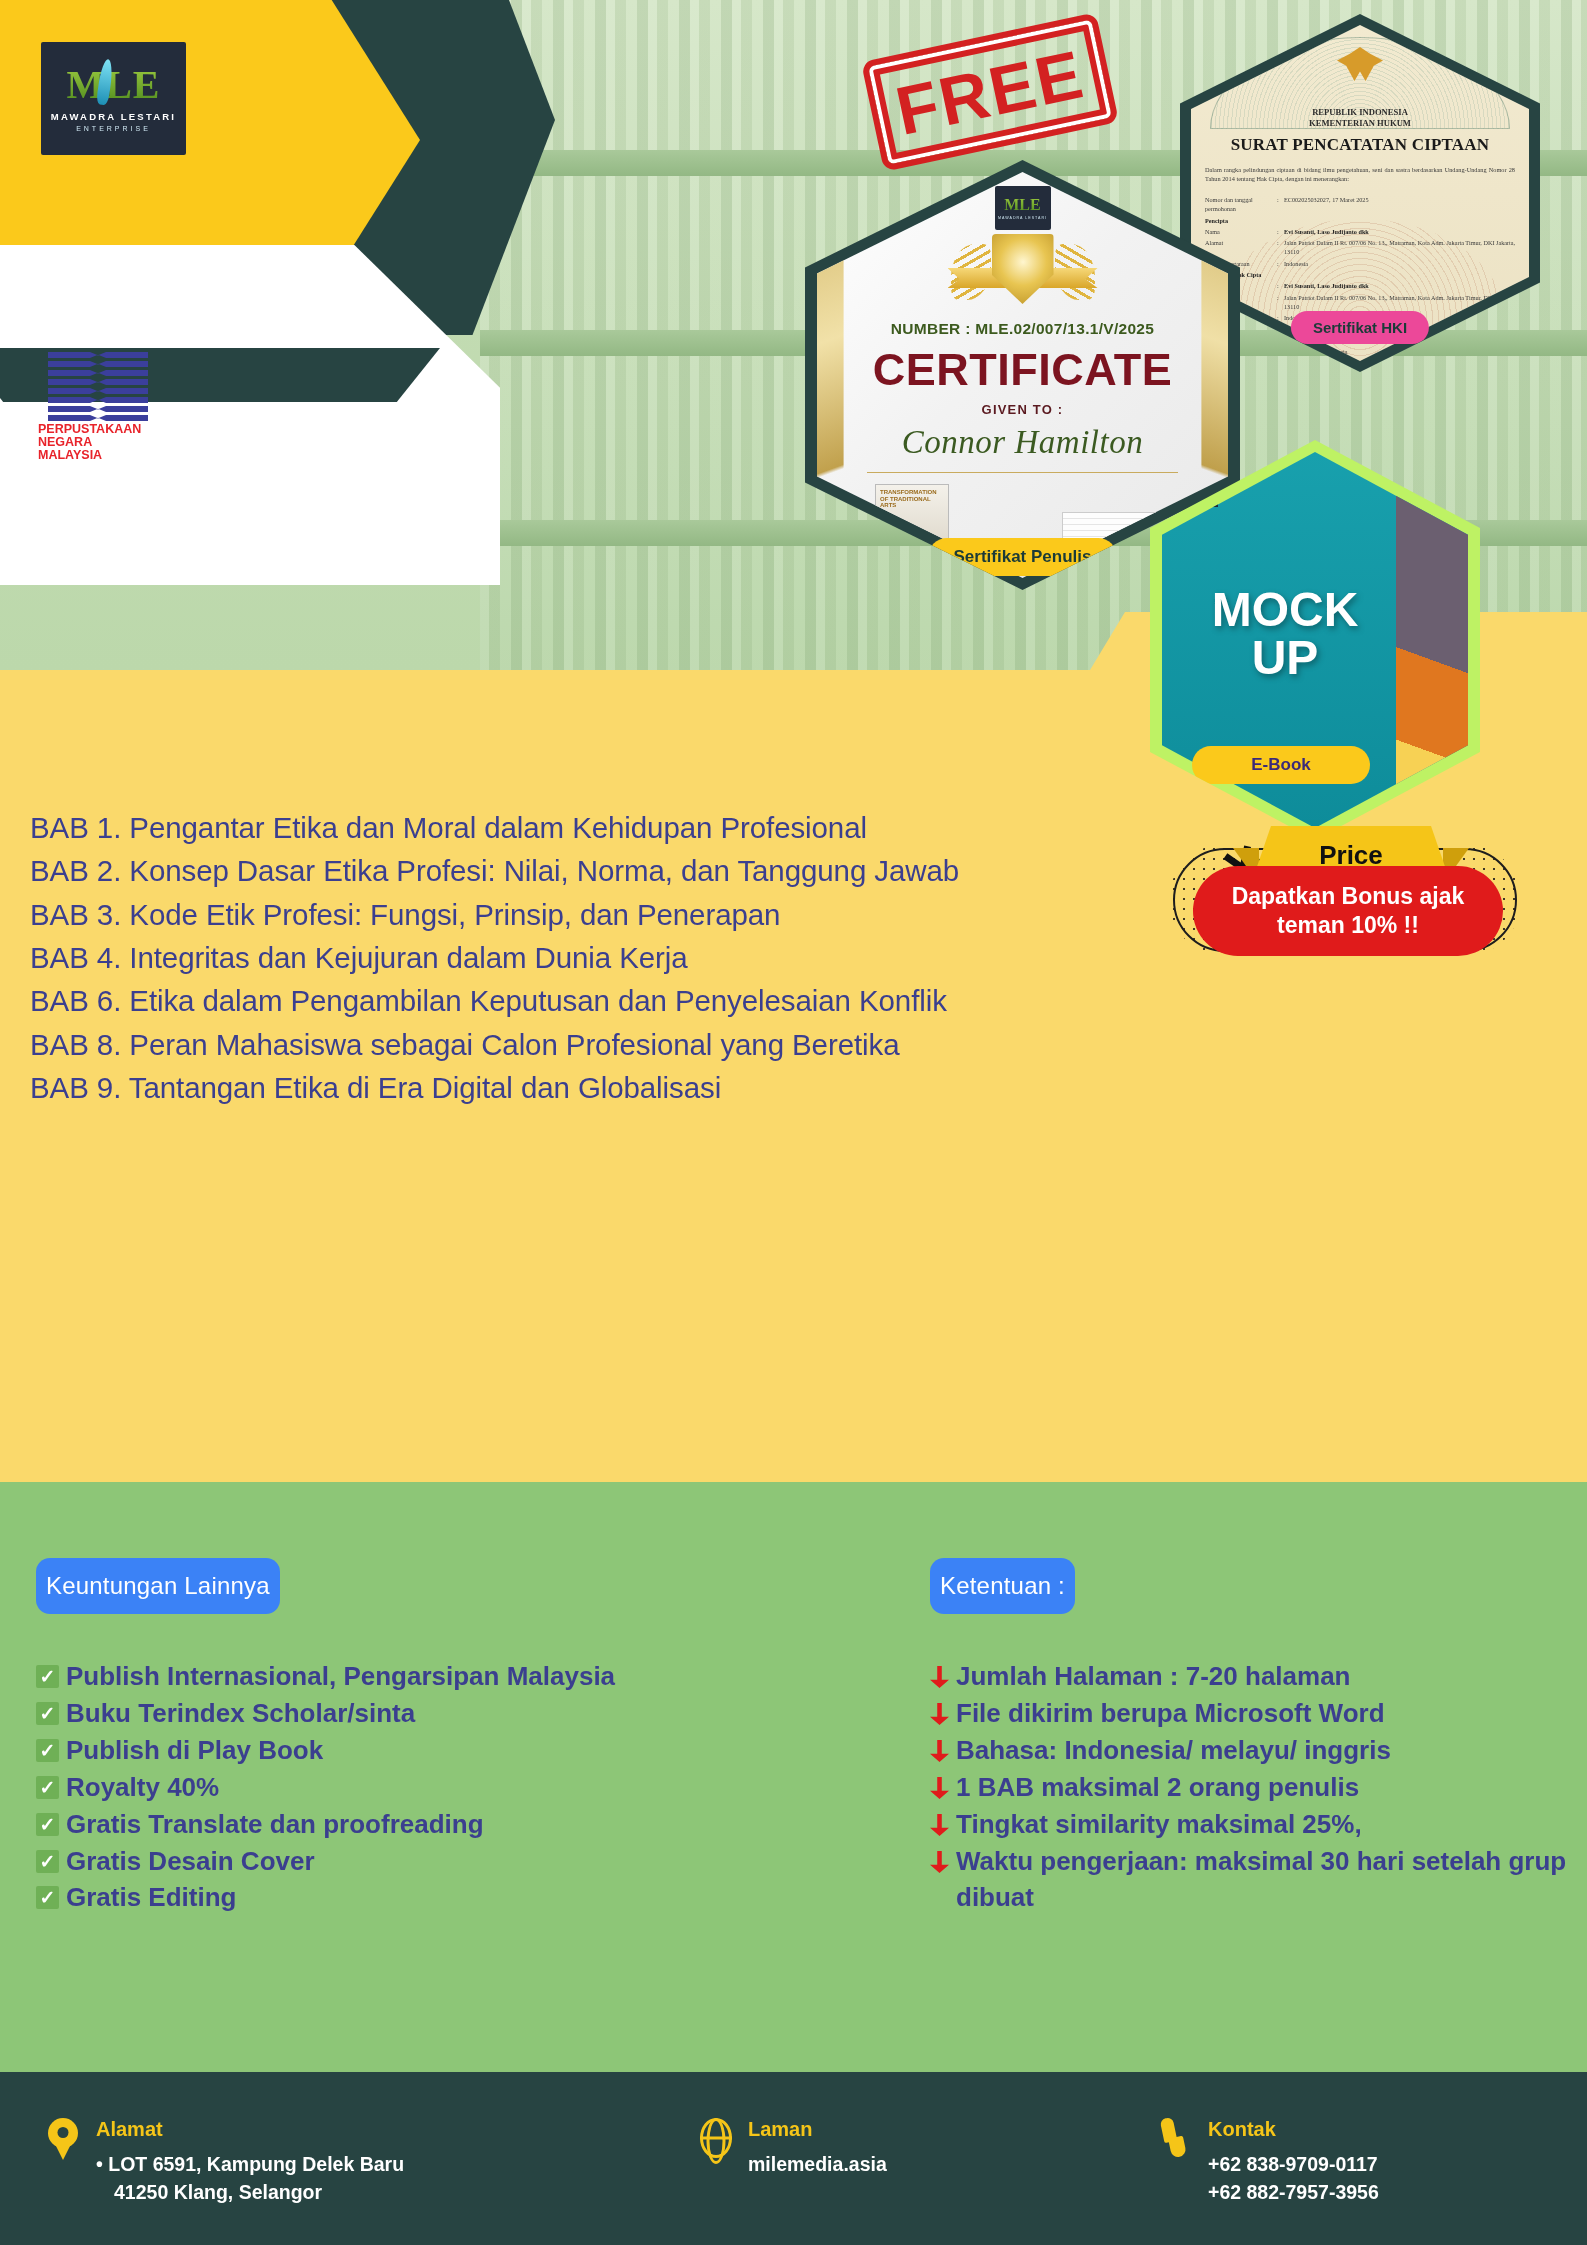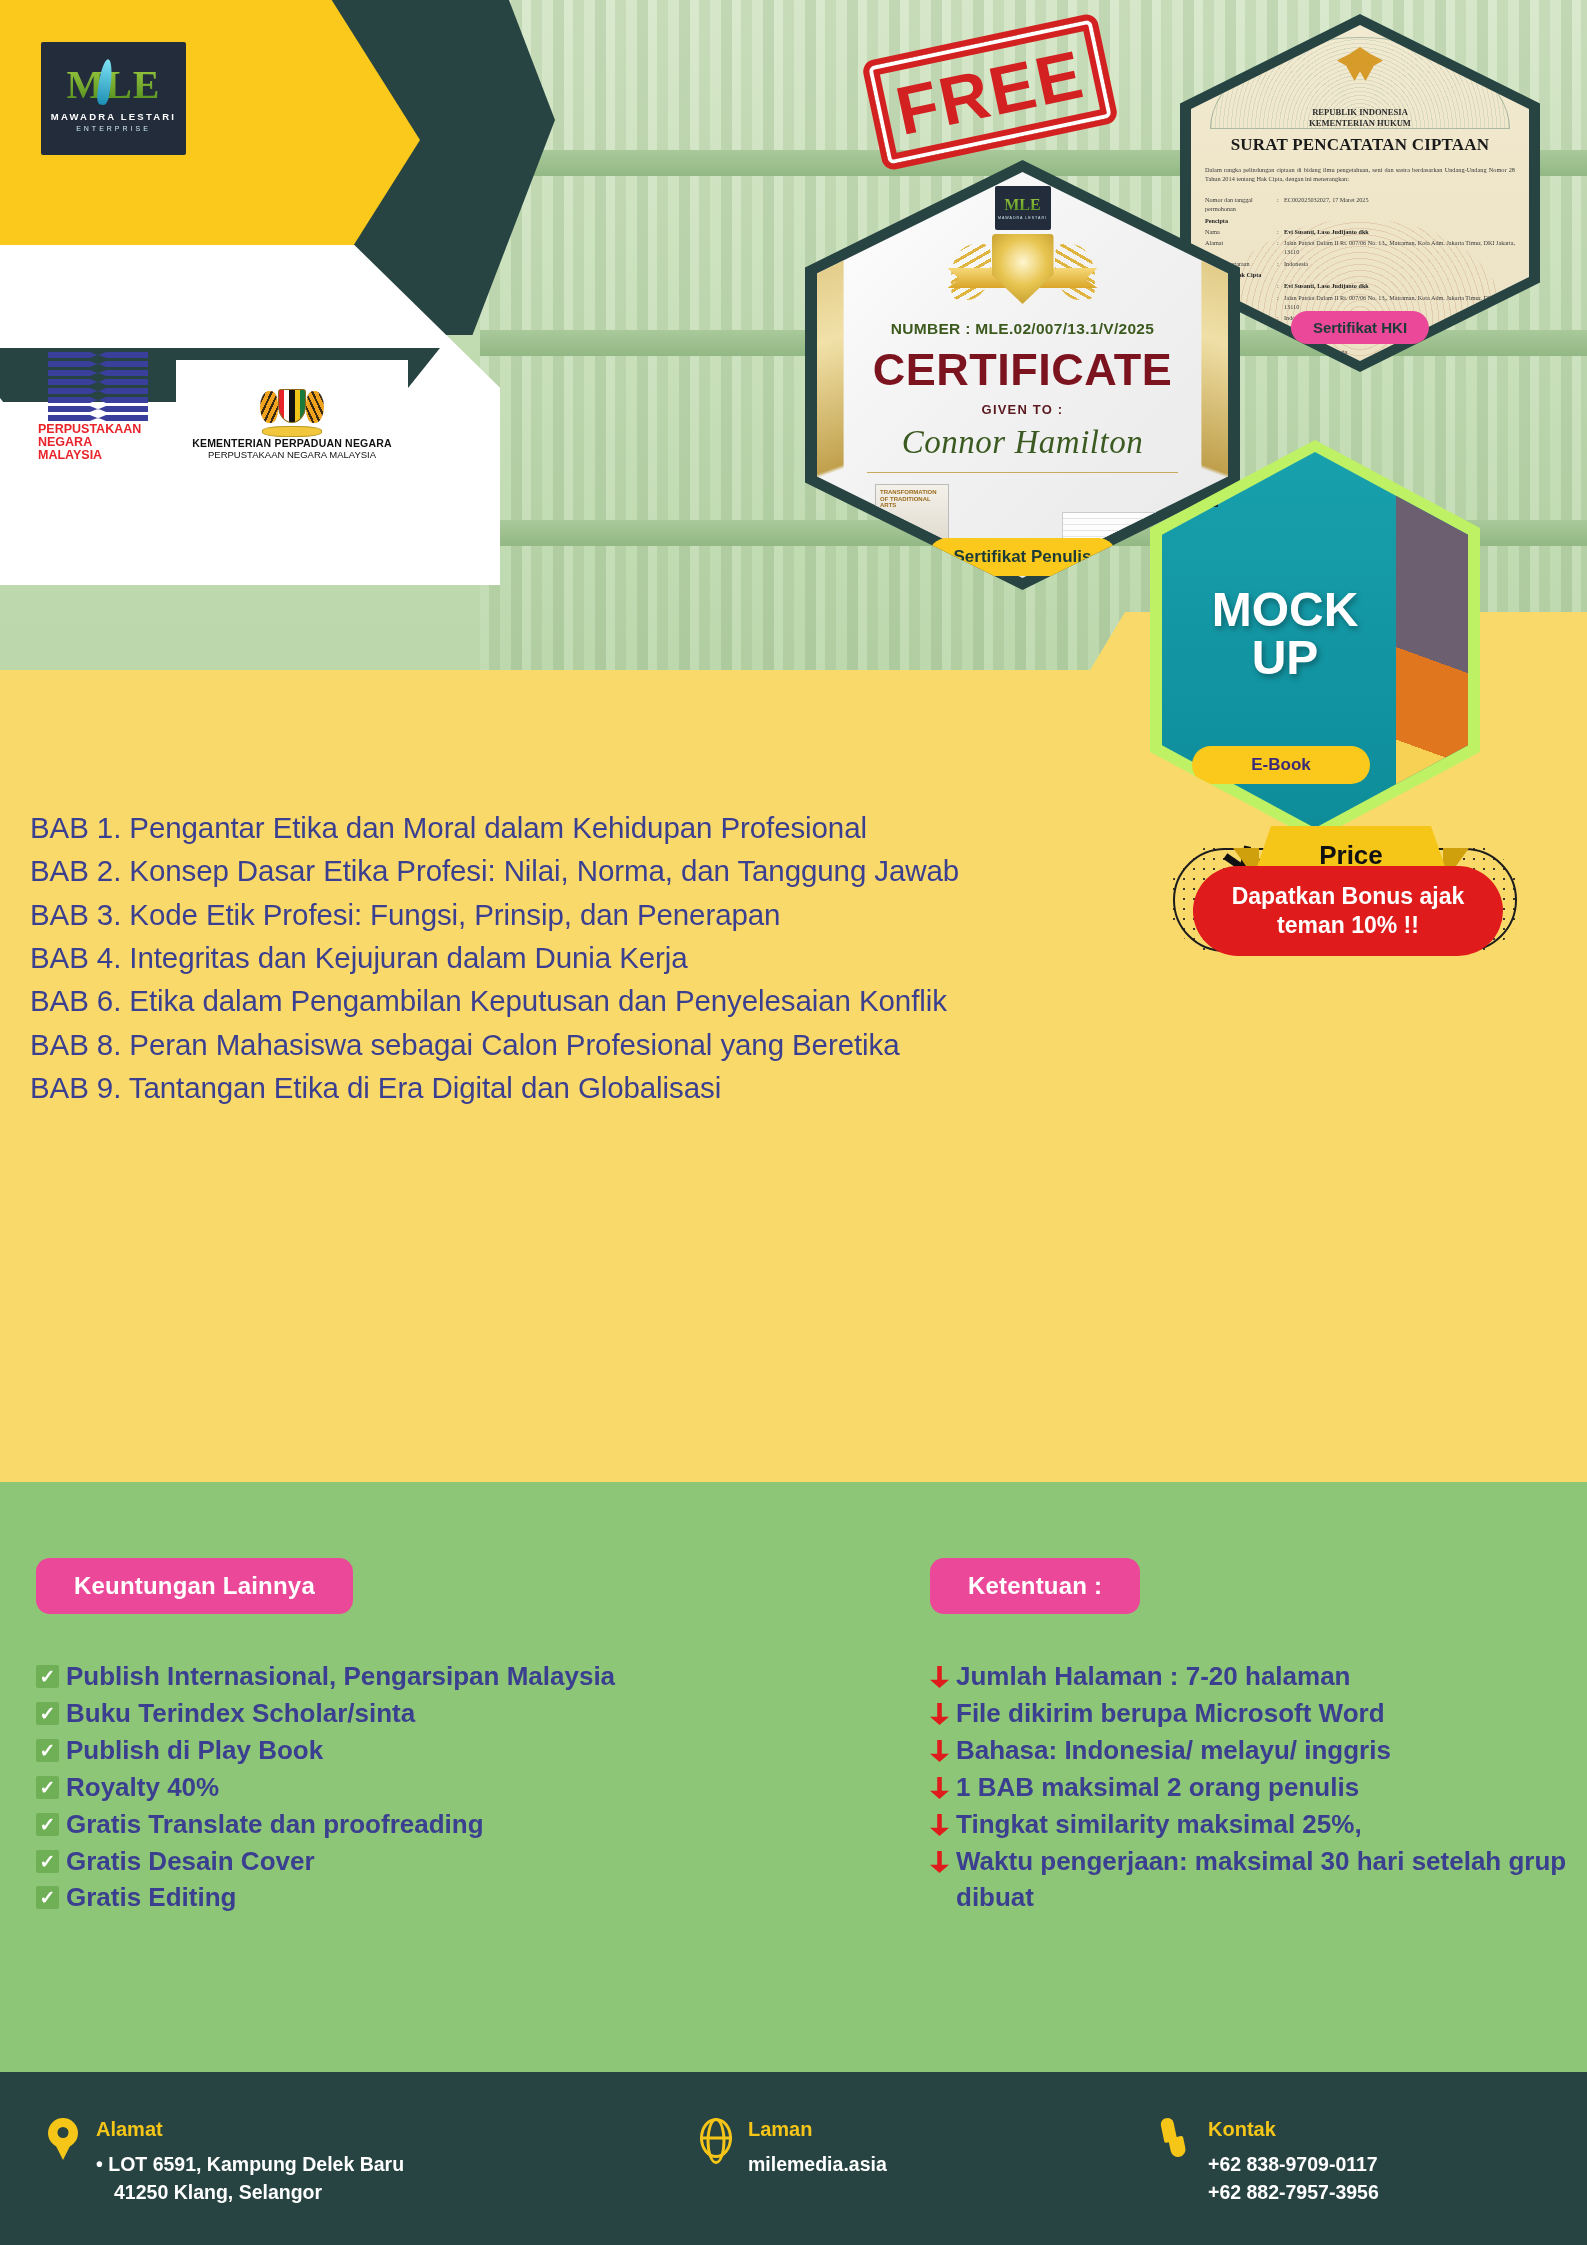--- a/index.html
+++ b/index.html
@@ -334,22 +334,22 @@
     list-style:none; color:#3b3f8f; font-size:29.5px; font-weight:400;
     line-height:1.47; letter-spacing:-.1px;
   }
 
   
   .green-panel {
     position:absolute; left:0; top:1482px; width:1587px; height:590px;
     background:#8DC677; z-index:5;
   }
   .pill-head {
-    background:#ec4899; color:#ffffff; font-size:24px; font-weight:700;
-    padding:14px 38px; border-radius:14px; display:inline-block; letter-spacing:.2px;
+    background:#3b82f6; color:#ffffff; font-size:24px; font-weight:400;
+    padding:14px 10px; border-radius:14px; display:inline-block; letter-spacing:.2px;
   }
   .col-left { position:absolute; left:36px; top:1558px; width:690px; z-index:6; }
   .col-right { position:absolute; left:930px; top:1558px; width:640px; z-index:6; }
   .benefit-list { margin-top:44px; }
   .benefit-list li, .terms-list li {
     list-style:none; color:#3b3f8f; font-size:26px; font-weight:700;
     line-height:1.42; display:flex; align-items:flex-start; gap:7px;
   }
   .chk {
     display:inline-block; width:23px; height:23px; flex:none; margin-top:7px;
@@ -426,30 +426,20 @@
         <i style="top:45px"></i>
         <i style="top:54px"></i>
         <i style="top:63px"></i>
     </div>
     <div class="pnm-text">
       <div>PERPUSTAKAAN</div>
       <div>NEGARA MALAYSIA</div>
     </div>
   </div>
 
-  <div class="kpn-logo">
-    <div class="jata">
-      <div class="tiger-l"></div>
-        <div class="tiger-r"></div>
-      <div class="shield"></div>
-        <div class="ribbon"></div>
-    </div>
-    <div class="kpn-t1">KEMENTERIAN PERPADUAN NEGARA</div>
-    <div class="kpn-t2">PERPUSTAKAAN NEGARA MALAYSIA</div>
-  </div>
 
   <div class="free-stamp">
     <span>FREE</span>
   </div>
 
   <div class="hex-hki">
     <div class="hex-hki-inner">
       <div class="hki-arc"></div>
       <div class="hki-emblem"></div>
       <div class="hki-rep">

